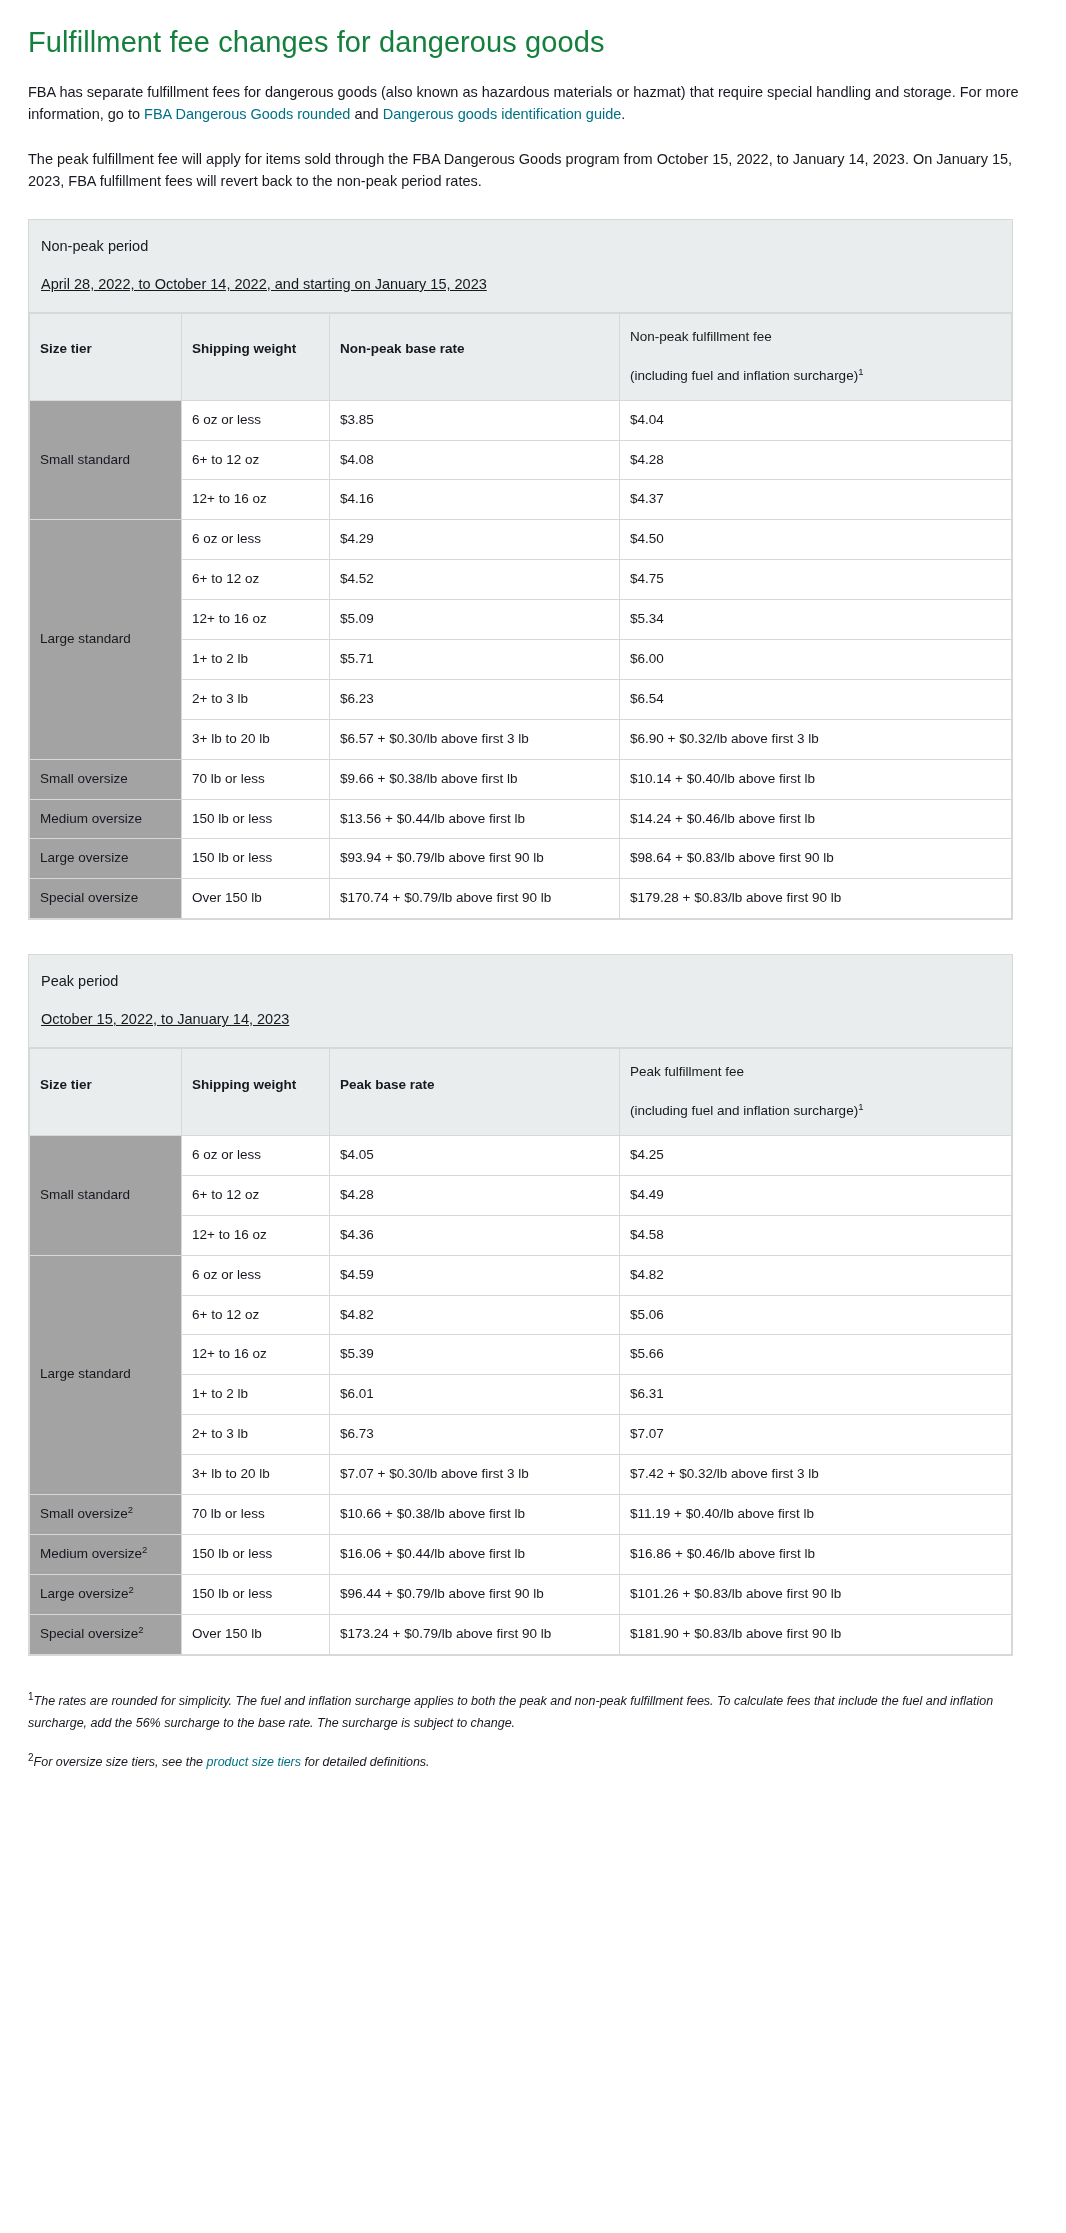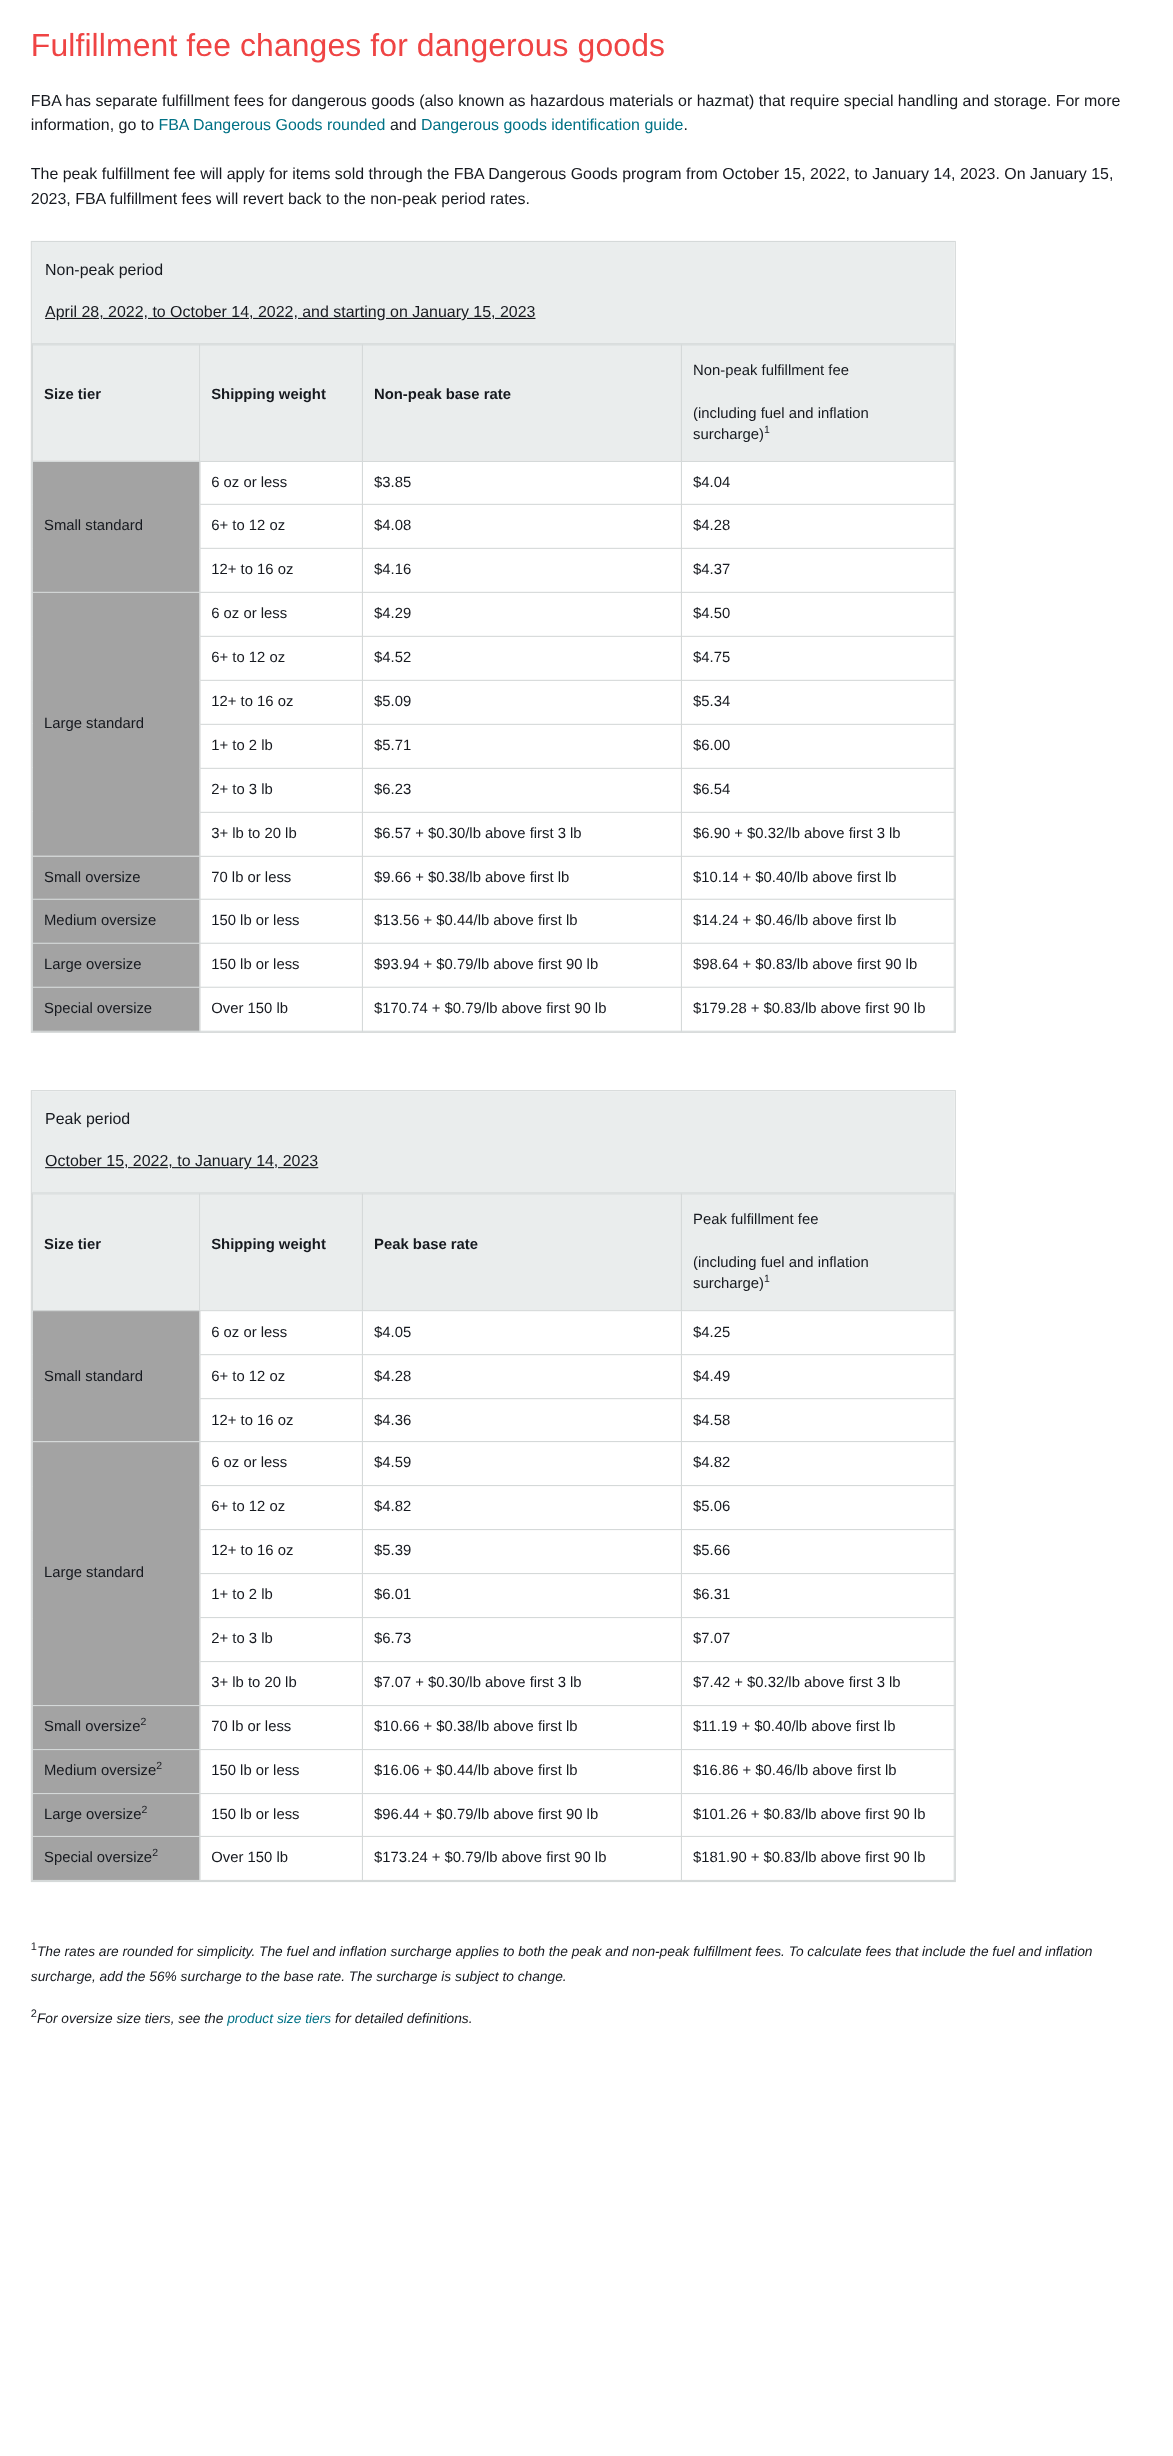--- a/index.html
+++ b/index.html
@@ -13,42 +13,42 @@
     font-family: "Liberation Sans", sans-serif;
     color: #232f3e;
     -webkit-font-smoothing: antialiased;
   }
   .page {
     padding: 18px 28px 40px 28px;
   }
   h1.page-title {
     font-size: 29px;
     font-weight: 400;
-    color: #ef4444;
+    color: #15803d;
     margin: 8px 0 22px 0;
     letter-spacing: 0.1px;
   }
   p.intro {
     font-size: 14.5px;
     line-height: 1.55;
     color: #16191f;
     margin: 0 0 22px 0;
     max-width: 1010px;
   }
   p.intro.second { margin-bottom: 26px; }
   a.link {
     color: #007185;
     text-decoration: none;
   }
 
   
   .fee-block {
     border: 1px solid #d5d9d9;
-    margin-bottom: 52px;
-    width: 841px;
+    margin-bottom: 34px;
+    width: 985px;
   }
   .block-header {
     background: #eaeded;
     padding: 18px 12px 20px 12px;
     border-bottom: 1px solid #d5d9d9;
   }
   .block-header .bh-title {
     font-size: 14.5px;
     color: #16191f;
     margin-bottom: 22px;

